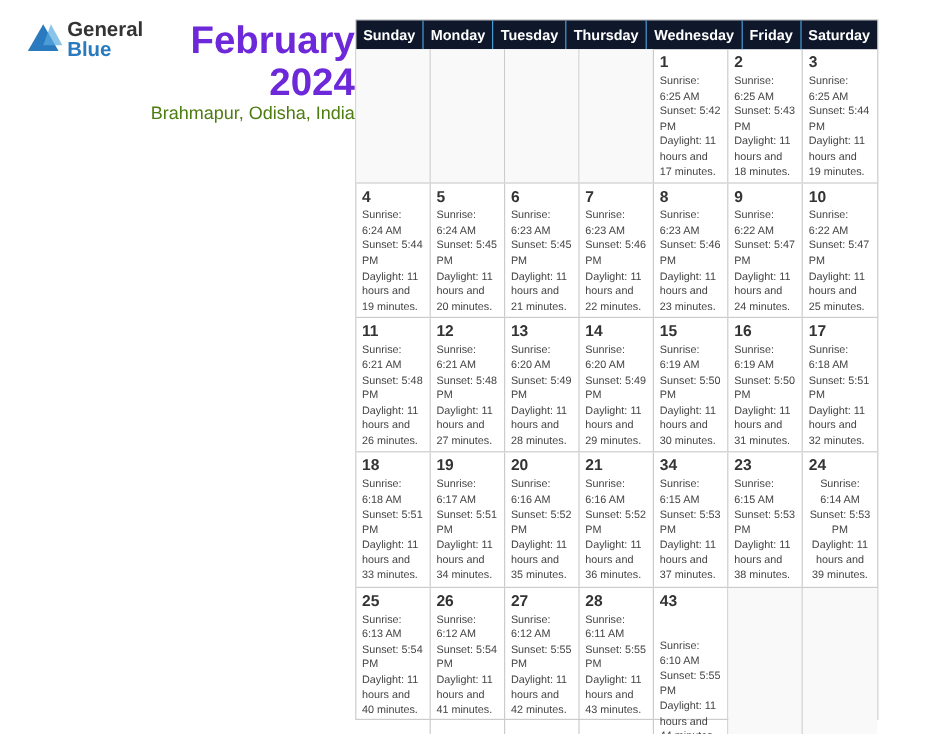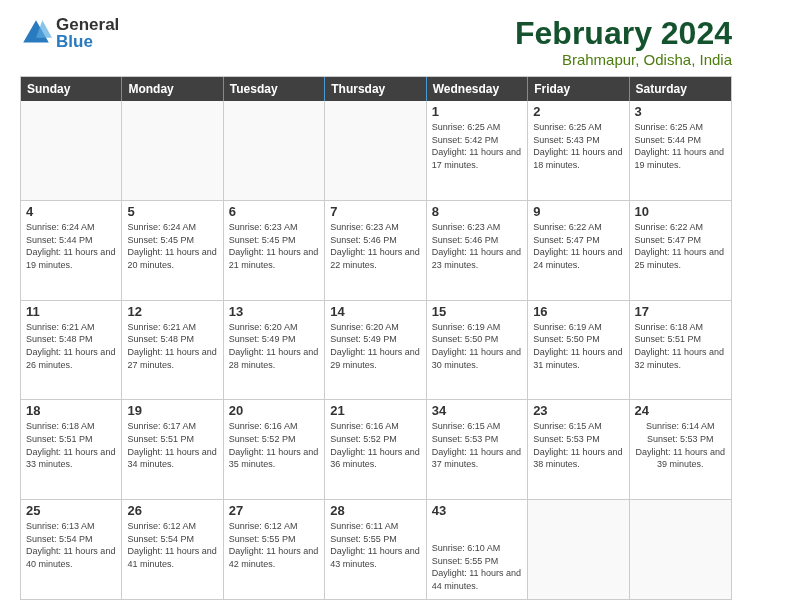--- a/index.html
+++ b/index.html
@@ -8,21 +8,21 @@
       background: #fff;
       width: 792px;
       height: 612px;
       overflow: hidden;
     }
     .page {
       width: 752px;
       height: 612px;
       padding: 16px 20px 12px 20px;
       display: flex;
-      flex-direction: column;
+      flex-direction: row;
     }
     .header {
       display: flex;
       align-items: flex-start;
       justify-content: space-between;
       margin-bottom: 8px;
     }
     .logo {
       display: flex;
       align-items: center;
@@ -46,37 +46,37 @@
     .logo-icon {
       width: 32px;
       height: 32px;
     }
     .title-area {
       text-align: right;
     }
     .month-year {
       font-size: 32px;
       font-weight: bold;
-      color: #14532d;
+      color: #6d28d9;
       line-height: 1.1;
     }
     .location {
       font-size: 15px;
       color: #4d7c0f;
     }
     .calendar {
       flex: 1;
       display: flex;
       flex-direction: column;
       border: 1px solid #ccc;
     }
     .cal-header {
       display: grid;
       grid-template-columns: repeat(7, 1fr);
-      background: #404040;
+      background: #0f172a;
     }
     .cal-header-cell {
       color: #fff;
       font-weight: bold;
       font-size: 12px;
       padding: 5px 6px;
       border-right: 1px solid #4a9ad4;
       text-align: left;
     }
     .cal-header-cell:last-child { border-right: none; }

